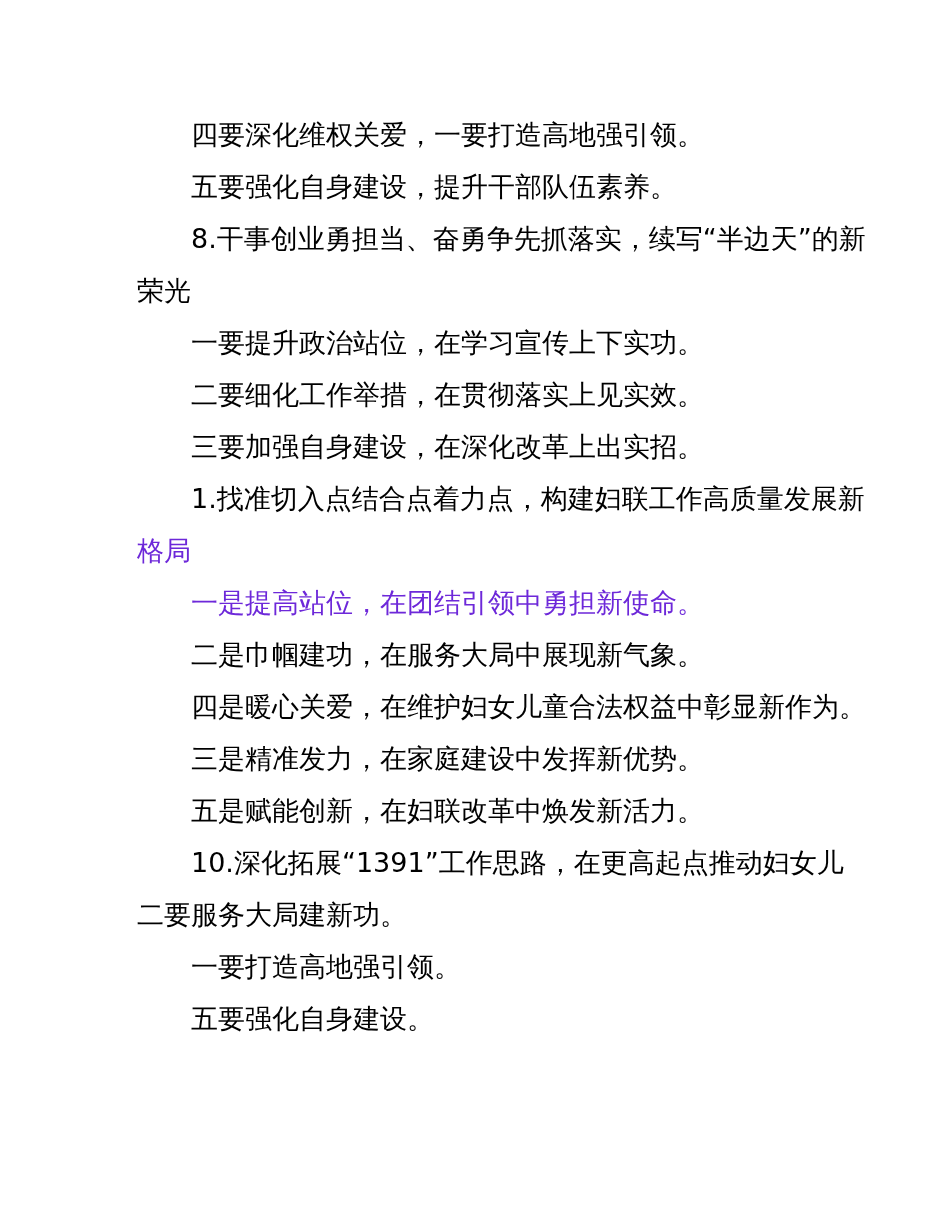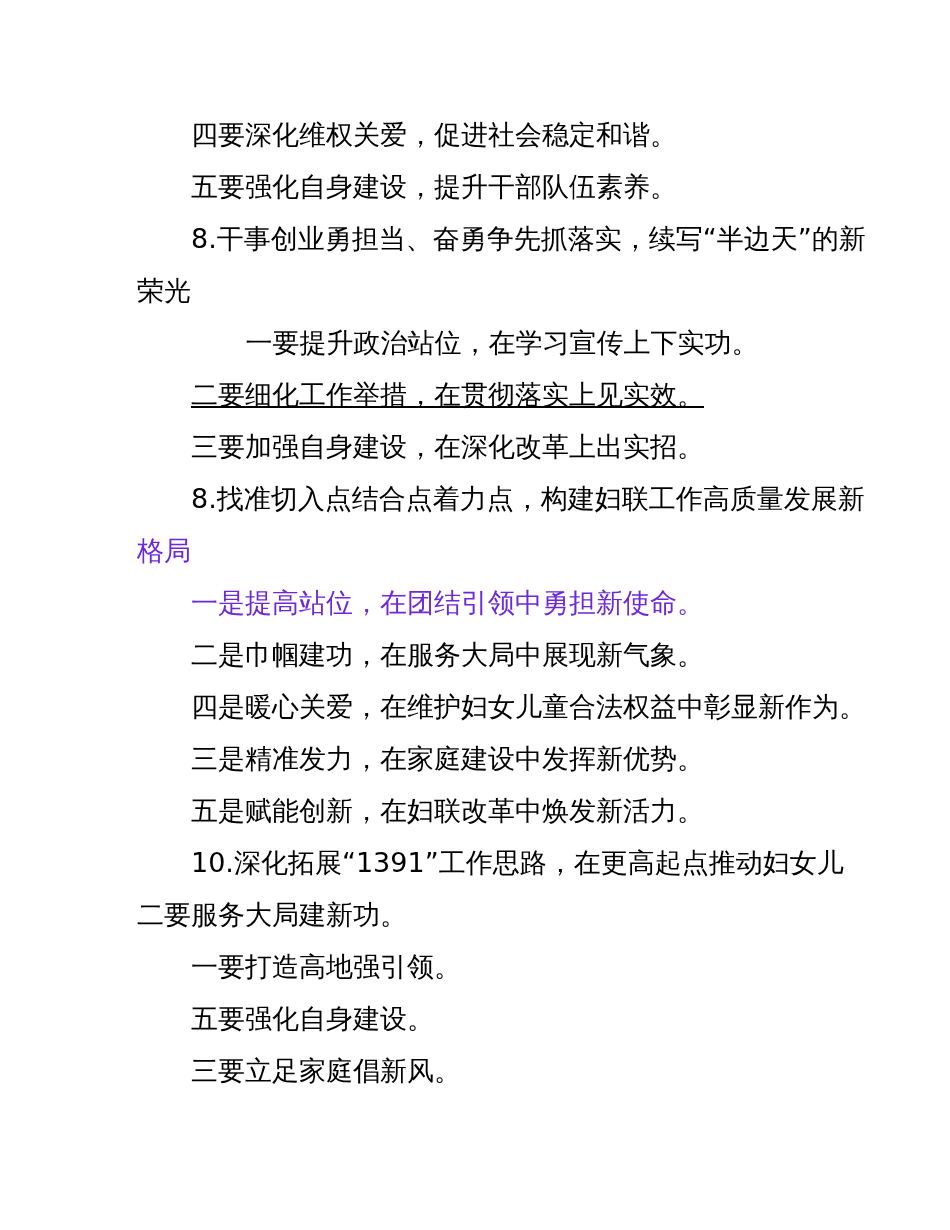--- a/index.html
+++ b/index.html
@@ -33,33 +33,32 @@
   }
   .text-line.cont-line {
     padding-left: 0;
   }
 </style>
 </head>
 <body>
 
 <div class="page">
   <div class="doc-content">
-      <div class="text-line first-line" style="color: rgb(0, 0, 0);">四要深化维权关爱，促进社会稳定和谐。</div>
+      <div class="text-line first-line" style="color: rgb(0, 0, 0);">四要深化维权关爱，一要打造高地强引领。</div>
       <div class="text-line first-line" style="color: rgb(0, 0, 0);">五要强化自身建设，提升干部队伍素养。</div>
       <div class="text-line first-line" style="color: rgb(0, 0, 0);">8.干事创业勇担当、奋勇争先抓落实，续写“半边天”的新</div>
       <div class="text-line cont-line" style="color: rgb(0, 0, 0);">荣光</div>
-      <div class="text-line first-line" style="color: rgb(0, 0, 0); text-align: center;">一要提升政治站位，在学习宣传上下实功。</div>
-      <div class="text-line first-line" style="color: rgb(0, 0, 0); text-decoration: underline;">二要细化工作举措，在贯彻落实上见实效。</div>
+      <div class="text-line first-line" style="color: rgb(0, 0, 0);">一要提升政治站位，在学习宣传上下实功。</div>
+      <div class="text-line first-line" style="color: rgb(0, 0, 0);">二要细化工作举措，在贯彻落实上见实效。</div>
       <div class="text-line first-line" style="color: rgb(0, 0, 0);">三要加强自身建设，在深化改革上出实招。</div>
-      <div class="text-line first-line" style="color: rgb(0, 0, 0);">8.找准切入点结合点着力点，构建妇联工作高质量发展新</div>
+      <div class="text-line first-line" style="color: rgb(0, 0, 0);">1.找准切入点结合点着力点，构建妇联工作高质量发展新</div>
       <div class="text-line cont-line" style="color: #6d28d9;">格局</div>
       <div class="text-line first-line" style="color: #6d28d9; font-family: Liberation Serif, serif;">一是提高站位，在团结引领中勇担新使命。</div>
       <div class="text-line first-line" style="color: rgb(0, 0, 0);">二是巾帼建功，在服务大局中展现新气象。</div>
       <div class="text-line first-line" style="color: rgb(0, 0, 0);">四是暖心关爱，在维护妇女儿童合法权益中彰显新作为。</div>
       <div class="text-line first-line" style="color: rgb(0, 0, 0);">三是精准发力，在家庭建设中发挥新优势。</div>
       <div class="text-line first-line" style="color: rgb(0, 0, 0);">五是赋能创新，在妇联改革中焕发新活力。</div>
       <div class="text-line first-line" style="color: rgb(0, 0, 0);">10.深化拓展“1391”工作思路，在更高起点推动妇女儿</div>
       <div class="text-line cont-line" style="color: rgb(0, 0, 0);">二要服务大局建新功。</div>
       <div class="text-line first-line" style="color: rgb(0, 0, 0);">一要打造高地强引领。</div>
       <div class="text-line first-line" style="color: rgb(0, 0, 0);">五要强化自身建设。</div>
-      <div class="text-line first-line" style="color: rgb(0, 0, 0);">三要立足家庭倡新风。</div>
     </div>
 </div>
 
 </body></html>

